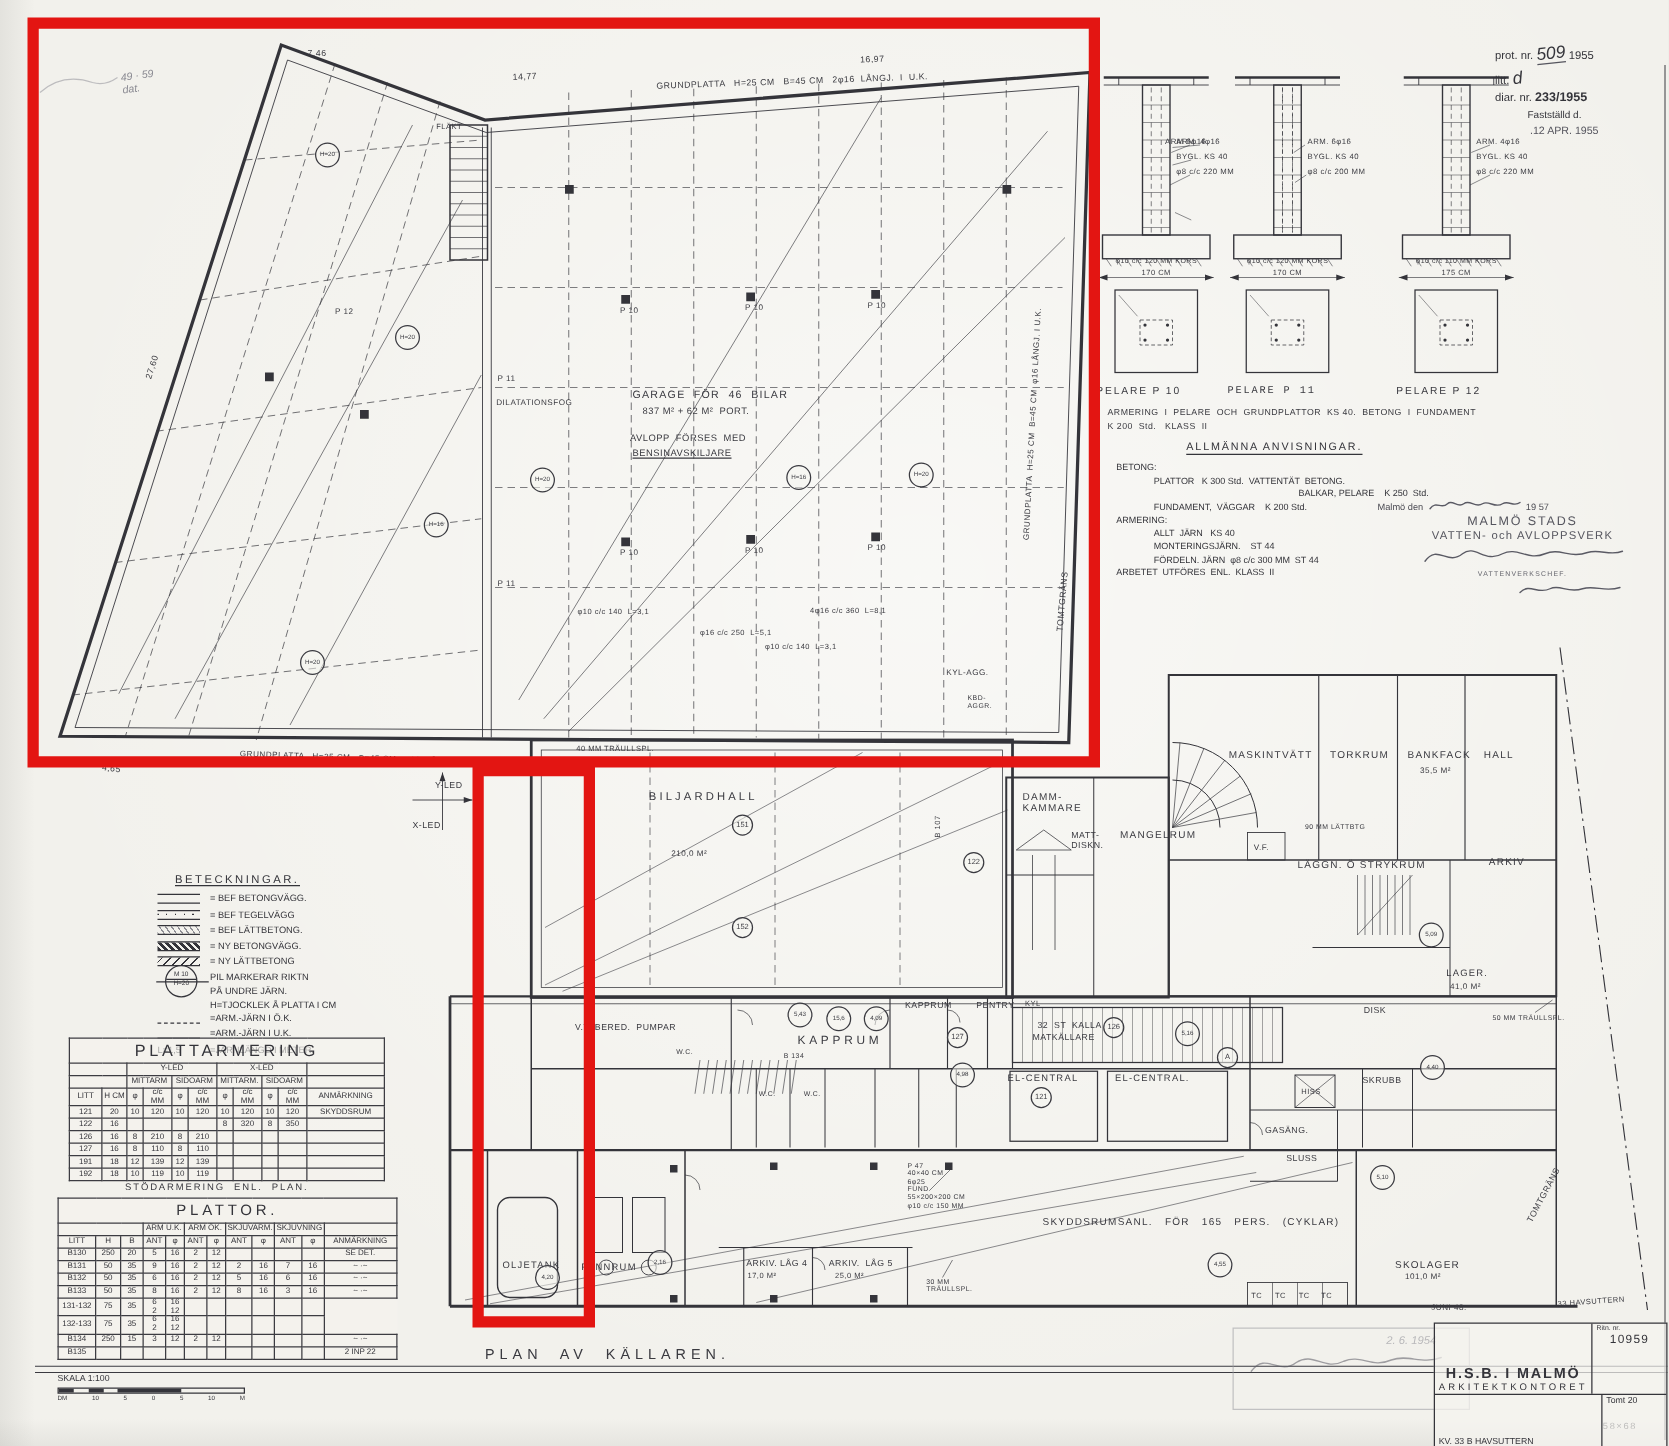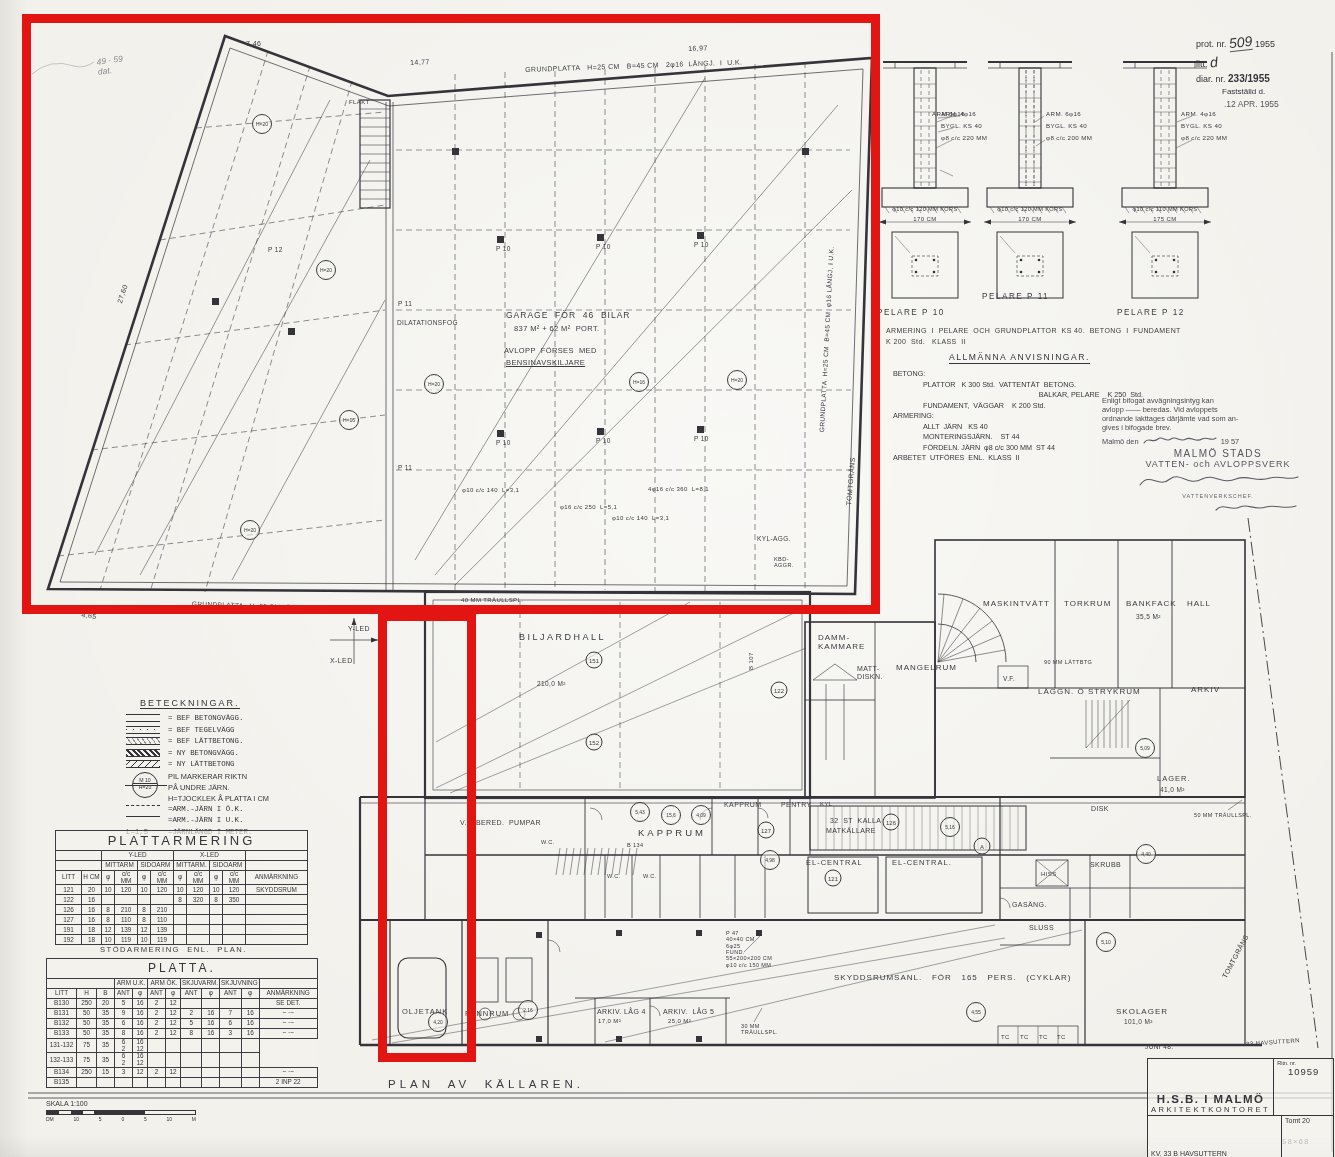--- a/index.html
+++ b/index.html
@@ -30,21 +30,21 @@
                 display:inline-block; margin-left:56px; margin-bottom:5px; padding-bottom:1px;}
   #anv .list-line { margin-bottom:1.5px; white-space:pre; }
   
   #va { left:1102px; top:396px; width:232px; font-size:7.4px; color:#4a4a52; }
   #va .org { text-align:center; letter-spacing:1.5px; font-size:10px; color:#55555e; margin-top:2px;}
   #va .org2 { text-align:center; letter-spacing:1px; font-size:9px; color:#55555e; }
   #va .role { text-align:center; font-size:5.5px; letter-spacing:1px; color:#66666e; }
   
   #bet { left:126px; top:698px; width:230px; font-size:7.4px; }
   #bet .title { font-size:9px; letter-spacing:2px; border-bottom:1px solid #34343a; display:inline-block; margin-left:14px; margin-bottom:5px;}
-  #bet .row { display:flex; align-items:flex-start; margin-bottom:3.5px;font-family:Liberation Mono, monospace; }
+  #bet .row { display:flex; align-items:flex-end; margin-bottom:3.5px; }
   .sym { width:34px; height:8px; border-top:1.2px solid #34343a; border-bottom:1.2px solid #34343a; margin-right:8px; flex:none;}
   .sym.tegel { background:repeating-linear-gradient(90deg,#34343a 0 1px,transparent 1px 7px); background-size:100% 1px; background-position:center; background-repeat:repeat-x;}
   .sym.beflatt { background:repeating-linear-gradient(55deg,#8e8e94 0 1px,transparent 1px 4px); }
   .sym.nybtg { background:repeating-linear-gradient(45deg,#34343a 0 2px,transparent 2px 4px); }
   .sym.nylatt { background:repeating-linear-gradient(-45deg,#34343a 0 1px,transparent 1px 5px); }
   .armline { width:34px; height:0; margin-right:8px; flex:none;}
   .armline.d { border-top:1.1px dashed #34343a; }
   .armline.s { border-top:1.3px solid #34343a; }
   #bet .noterow { margin-left:42px; margin-bottom:2px; }
   #bet .symcircle { position:absolute; left:6px; top:74px; width:26px; height:26px; border:1px solid #34343a;
@@ -250,26 +250,20 @@
         <div class="list-line" style="padding-left: 30px;">FUNDAMENT,  VÄGGAR    K 200 Std.</div>
         <div class="list-line">ARMERING:</div>
         <div class="list-line" style="padding-left: 30px;">ALLT  JÄRN   KS 40</div>
         <div class="list-line" style="padding-left: 30px;">MONTERINGSJÄRN.    ST 44</div>
         <div class="list-line" style="padding-left: 30px;">FÖRDELN. JÄRN  φ8 c/c 300 MM  ST 44</div>
         <div class="list-line">ARBETET  UTFÖRES  ENL.  KLASS  II</div>
       </div>
   </div>
 
   <div class="blk" id="va">
-    <div>
-        <div class="list-line">Enligt bifogat avvägningsintyg kan</div>
-        <div class="list-line">avlopp  ——  beredas.  Vid avloppets</div>
-        <div class="list-line">ordnande iakttages därjämte vad som an-</div>
-        <div class="list-line">gives i bifogade brev.</div>
-      </div>
     <div style="margin-top:2px">
       <span>Malmö den</span>
       <svg class="sig" width="78" height="12" style="vertical-align:-2px">
           <path d="M3,9 C8,2 12,10 17,5 C21,1 25,9 30,5 C35,1 39,9 45,5 C50,2 55,9 61,5 C66,2 70,8 75,4"></path>
         </svg>
       <span>19 57</span>
     </div>
     <div class="org">MALMÖ STADS</div>
     <div class="org2">VATTEN- och AVLOPPSVERK</div>
     <svg class="sig" width="180" height="24" style="display:block;margin:0 auto">
@@ -437,21 +431,21 @@
           <td></td>
         </tr>
       </tbody>
   </table>
 
   <div class="lbl" id="stodnote">STÖDARMERING  ENL.  PLAN.</div>
 
   <table class="blk" id="balk">
     <thead>
       <tr>
-          <th colspan="12" class="tbl-title">PLATTA.</th>
+          <th colspan="12" class="tbl-title">PLATTOR.</th>
         </tr>
       <tr>
         <th colspan="3"></th>
         <th colspan="2">ARM U.K.</th>
         <th colspan="2">ARM ÖK.</th>
         <th colspan="2">SKJUVARM.</th>
         <th colspan="2">SKJUVNING</th>
         <th></th>
       </tr>
       <tr>
@@ -601,20 +595,26 @@
       <span>DM</span>
       <span>10</span>
       <span>5</span>
       <span>0</span>
       <span>5</span>
       <span>10</span>
       <span>M</span>
     </div>
   </div>
 
+  <div class="blk stamp" id="stamp-r">
+    <div class="dt">2. 6. 1954</div>
+    <svg class="sig" width="170" height="30">
+      <path d="M8,20 C20,4 30,24 44,13 C58,4 66,20 82,12 C96,6 104,18 120,11 C134,6 144,15 160,9"></path>
+    </svg>
+  </div>
 
   <div class="blk" id="tblock">
     <div class="r">
       <div class="c org">
         <div class="l1">H.S.B. I MALMÖ</div>
         <div class="l2">ARKITEKTKONTORET</div>
       </div>
       <div class="c ritn">
         <div class="sm">Ritn. nr.</div>
         <div class="nr">10959</div>
@@ -788,21 +788,21 @@
       <span class="lbl" style="left: 941px; top: 134px; font-size: 6.2px;">φ8 c/c 220 MM</span>
       <span class="lbl" style="left: 880px; top: 206px; font-size: 5.6px; width: 90px; text-align: center; white-space: normal;">φ10 c/c 120 MM  KORS</span>
       <span class="lbl" style="left: 880px; top: 216px; font-size: 6px; width: 90px; text-align: center; white-space: normal;">170 CM</span>
       <span class="lbl" style="left: 877px; top: 308px; font-size: 8.2px; width: 96px; text-align: left; white-space: normal; letter-spacing: 1.5px;">PELARE  P 10</span>
       <span class="lbl" style="left: 1046px; top: 110px; font-size: 6.2px;">ARM. 6φ16</span>
       <span class="lbl" style="left: 1046px; top: 122px; font-size: 6.2px;">BYGL. KS 40</span>
       <span class="lbl" style="left: 1046px; top: 134px; font-size: 6.2px;">φ8 c/c 200 MM</span>
       <span class="lbl" style="left: 932px; top: 110px; font-size: 6.2px;">ARM 6φ16</span>
       <span class="lbl" style="left: 985px; top: 206px; font-size: 5.6px; width: 90px; text-align: center; white-space: normal;">φ10 c/c 120 MM  KORS</span>
       <span class="lbl" style="left: 985px; top: 216px; font-size: 6px; width: 90px; text-align: center; white-space: normal;">170 CM</span>
-      <span class="lbl" style="left: 982px; top: 292px; font-size: 8.2px; width: 96px; text-align: left; white-space: normal; letter-spacing: 1.5px;">PELARE  P 11</span>
+      <span class="lbl" style="left: 982px; top: 308px; font-size: 8.2px; width: 96px; text-align: left; white-space: normal; letter-spacing: 1.5px; font-family: Liberation Mono, monospace;">PELARE  P 11</span>
       <span class="lbl" style="left: 1181px; top: 110px; font-size: 6.2px;">ARM. 4φ16</span>
       <span class="lbl" style="left: 1181px; top: 122px; font-size: 6.2px;">BYGL. KS 40</span>
       <span class="lbl" style="left: 1181px; top: 134px; font-size: 6.2px;">φ8 c/c 220 MM</span>
       <span class="lbl" style="left: 1120px; top: 206px; font-size: 5.6px; width: 90px; text-align: center; white-space: normal;">φ10 c/c 110 MM  KORS</span>
       <span class="lbl" style="left: 1120px; top: 216px; font-size: 6px; width: 90px; text-align: center; white-space: normal;">175 CM</span>
       <span class="lbl" style="left: 1117px; top: 308px; font-size: 8.2px; width: 96px; text-align: left; white-space: normal; letter-spacing: 1.5px;">PELARE  P 12</span>
     </div>
 
   <div class="red-box" style="left:22px;top:14px;width:858px;height:600px"></div>
   <div class="red-box" style="left:378px;top:612px;width:98px;height:450px"></div>

